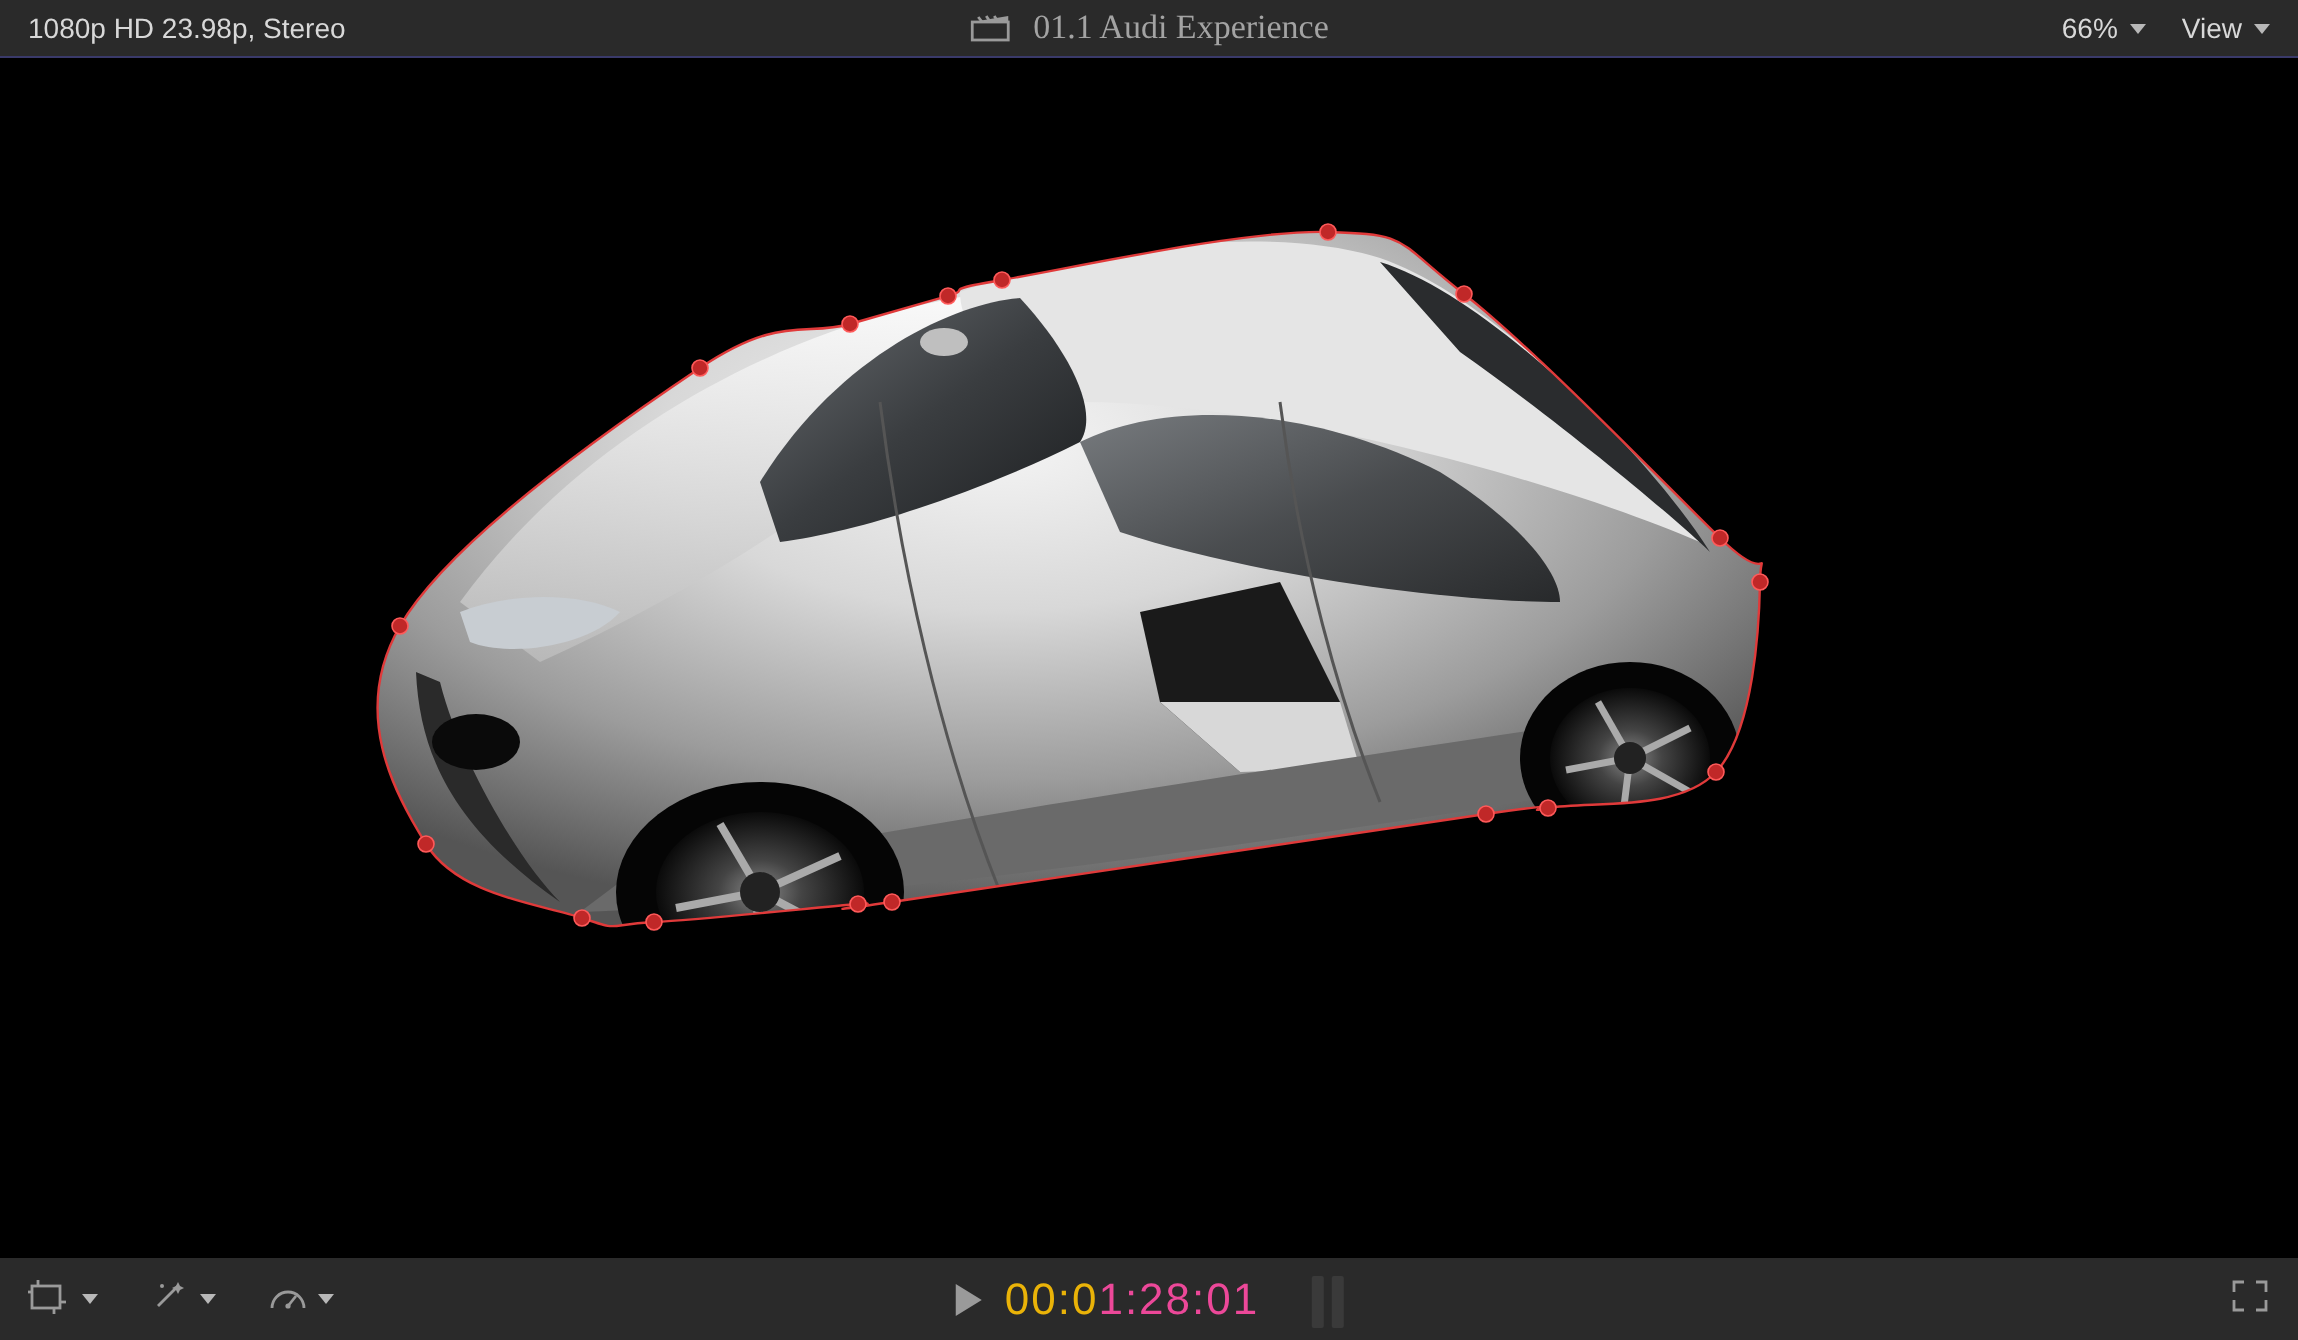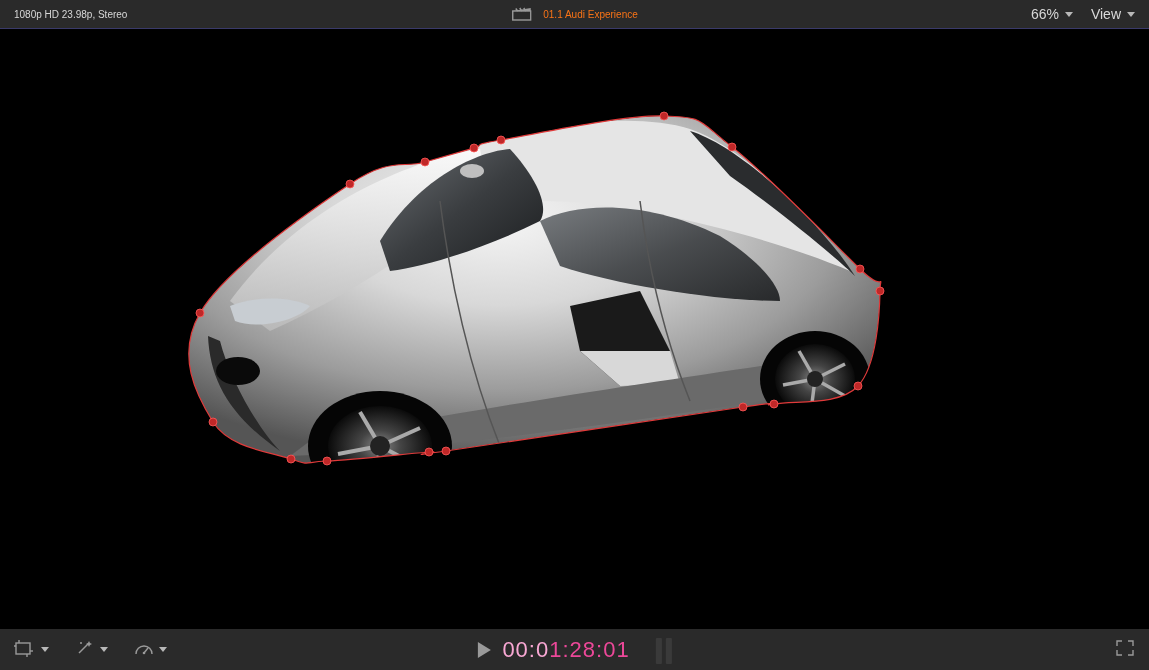--- a/index.html
+++ b/index.html
@@ -17,33 +17,34 @@
     width: 100%;
     display: flex;
     align-items: center;
     background: #2a2a2a;
     font-size: 14px;
     padding: 0 14px;
     position: relative;
   }
   .top-bar .format-info {
     color: #d8d8d8;
-    font-size: 10px;
+    font-size: 14px;
   }
   .top-bar .center-title {
     position: absolute;
     left: 50%;
     transform: translateX(-50%);
     display: flex;
     align-items: center;
     gap: 12px;
   }
   .top-bar .center-title .title-text {
-    color: #f97316;
-    font-size: 10px;
+    color: #a3a3a3;
+    font-size: 17px;
+    font-family: Liberation Serif, serif;
   }
   .top-bar .right-controls {
     margin-left: auto;
     display: flex;
     align-items: center;
     gap: 18px;
   }
   .top-bar .zoom-level, .top-bar .view-menu {
     color: #d8d8d8;
     display: flex;
@@ -127,21 +128,21 @@
     border-bottom: 8px solid transparent;
     border-left: 13px solid #9a9a9a;
     cursor: pointer;
   }
   .timecode {
     font-family: "Helvetica Neue", Arial, sans-serif;
     font-size: 22px;
     letter-spacing: 1px;
     font-weight: 300;
   }
-  .timecode .dim { color: #f9a8d4; }
+  .timecode .dim { color: #eab308; }
   .timecode .bright { color: #ec4899; }
   .audio-meters {
     display: flex;
     gap: 4px;
     margin-left: 14px;
     align-items: flex-end;
     height: 28px;
   }
   .audio-meters .meter-ch {
     width: 6px;

